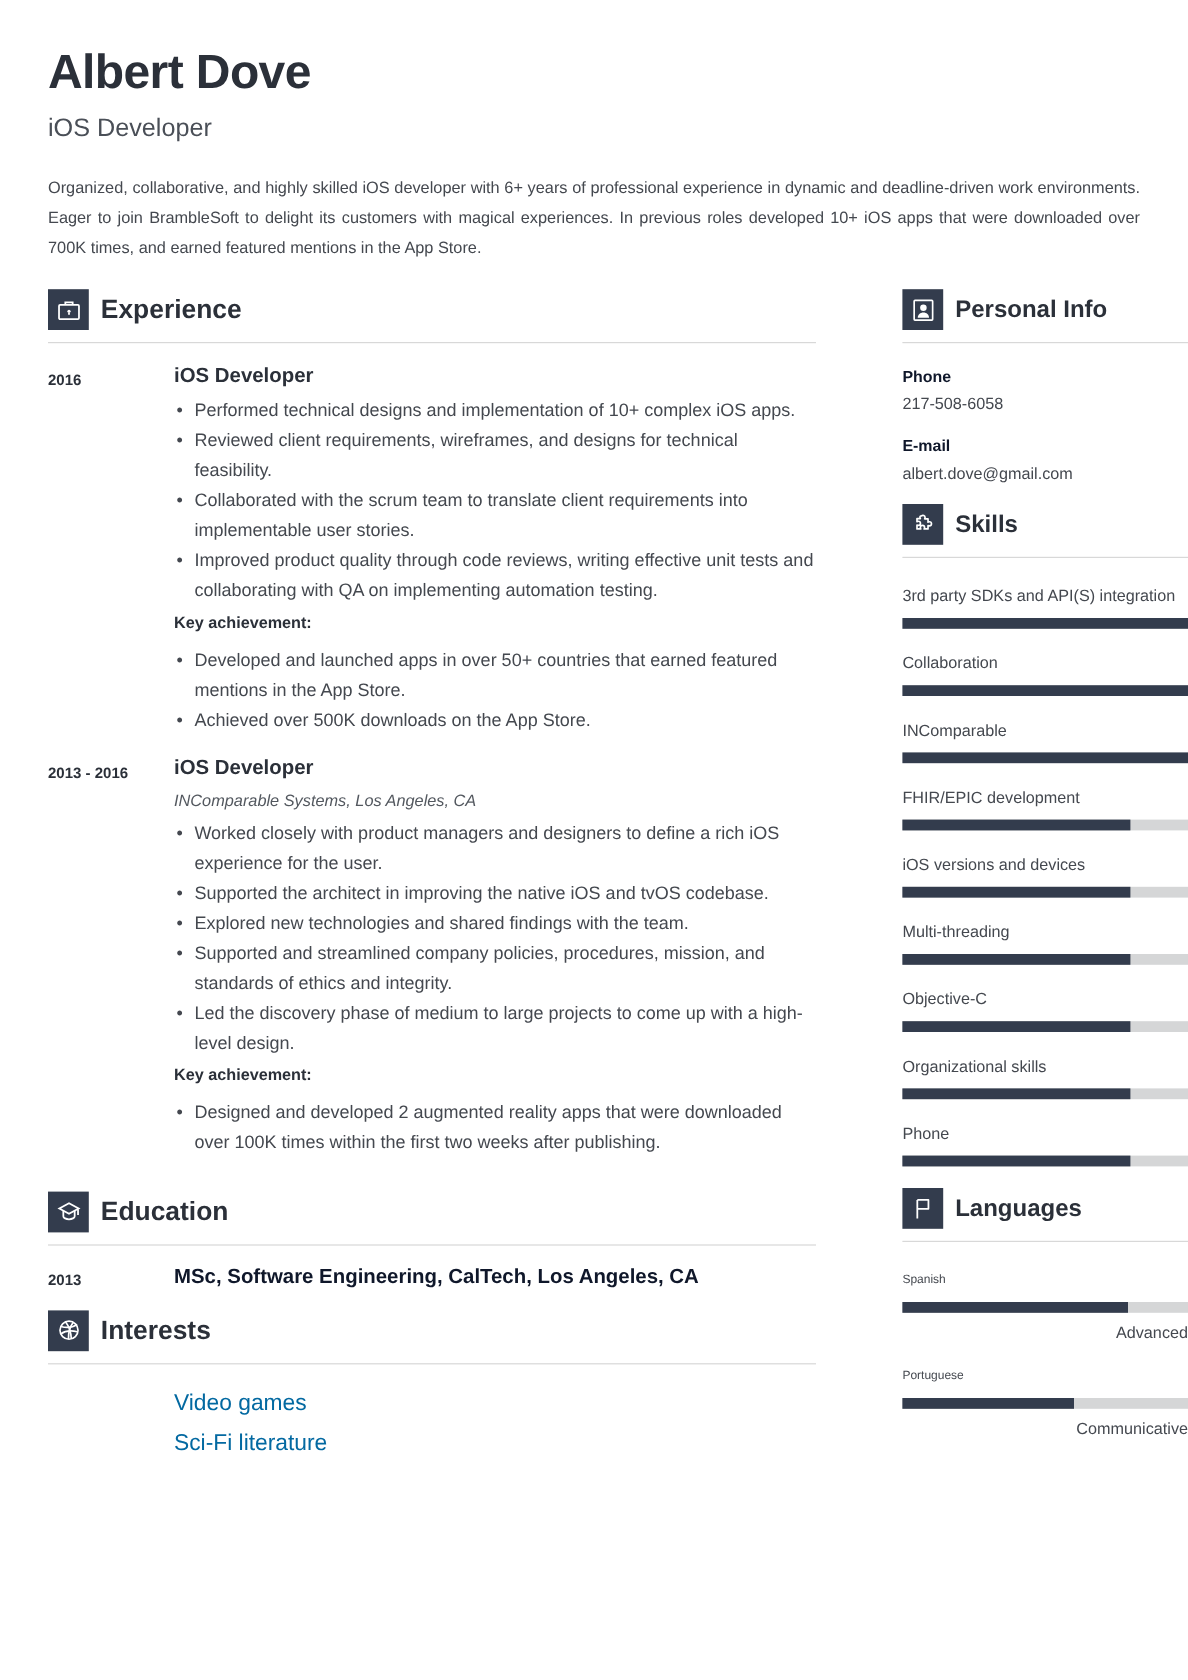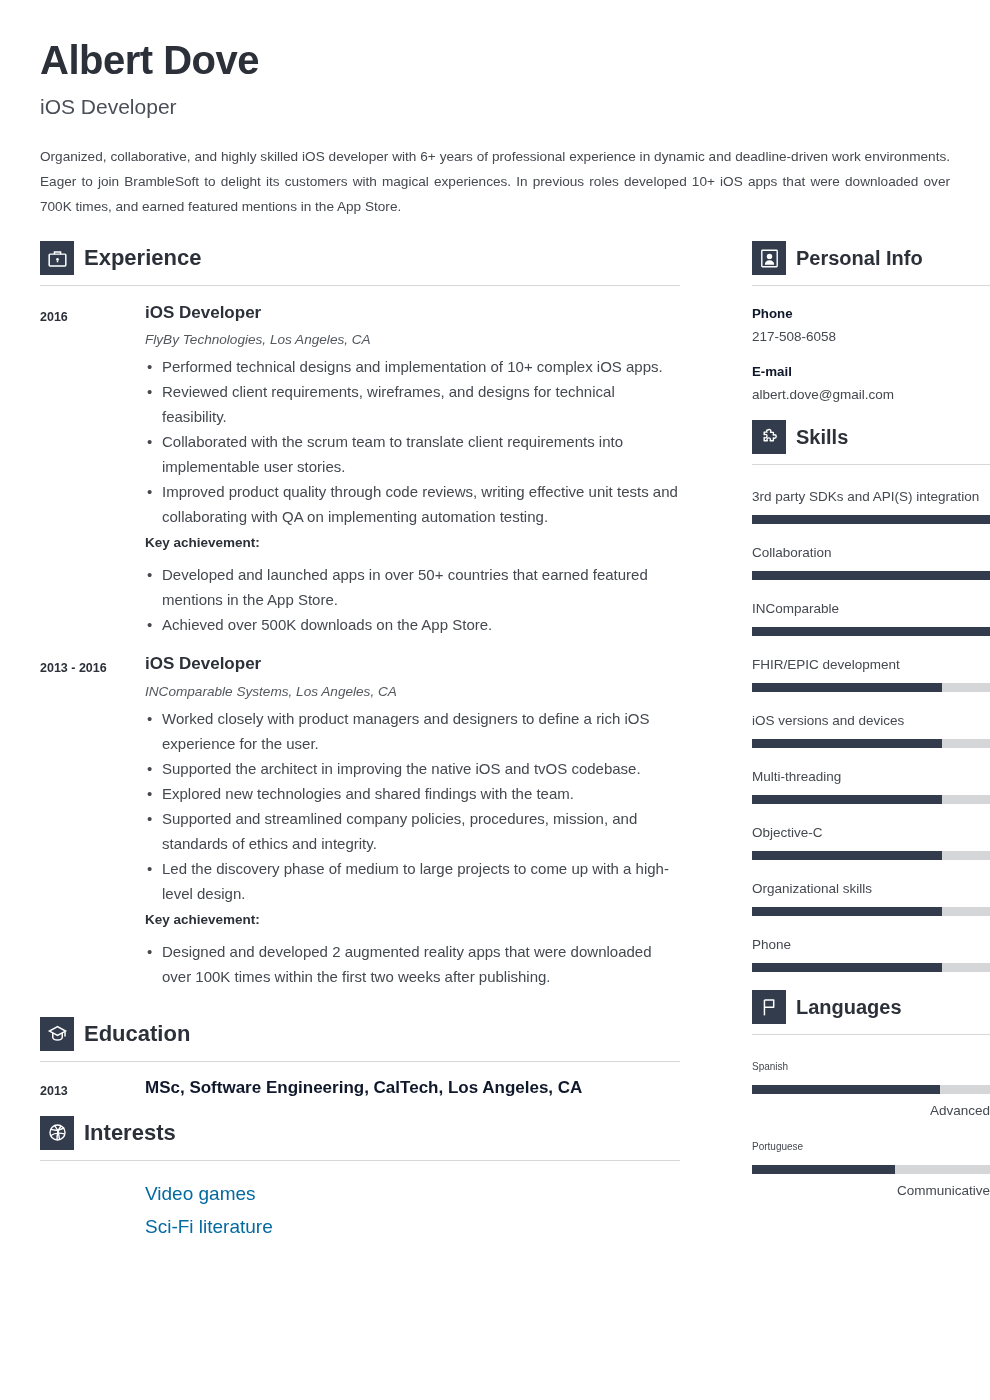--- a/index.html
+++ b/index.html
@@ -214,21 +214,20 @@
             </svg>
           </span>
           <span class="sec-title">Experience</span>
         </div>
         <div class="rule"></div>
         <div id="experience-list">
             <div class="entry">
               <div class="entry-date">2016</div>
               <div class="entry-body">
                 <div class="entry-role">iOS Developer</div>
-                <div class="entry-company">FlyBy Technologies, Los Angeles, CA</div>
                 <ul class="bullets">
                   <li>Performed technical designs and implementation of 10+ complex iOS apps.</li>
                   <li>Reviewed client requirements, wireframes, and designs for technical feasibility.</li>
                   <li>Collaborated with the scrum team to translate client requirements into implementable user stories.</li>
                   <li>Improved product quality through code reviews, writing effective unit tests and collaborating with QA on implementing automation testing.</li>
                 </ul>
                 <div class="key-ach">Key achievement:</div>
                 <ul class="bullets">
                   <li>Developed and launched apps in over 50+ countries that earned featured mentions in the App Store.</li>
                   <li>Achieved over 500K downloads on the App Store.</li>

